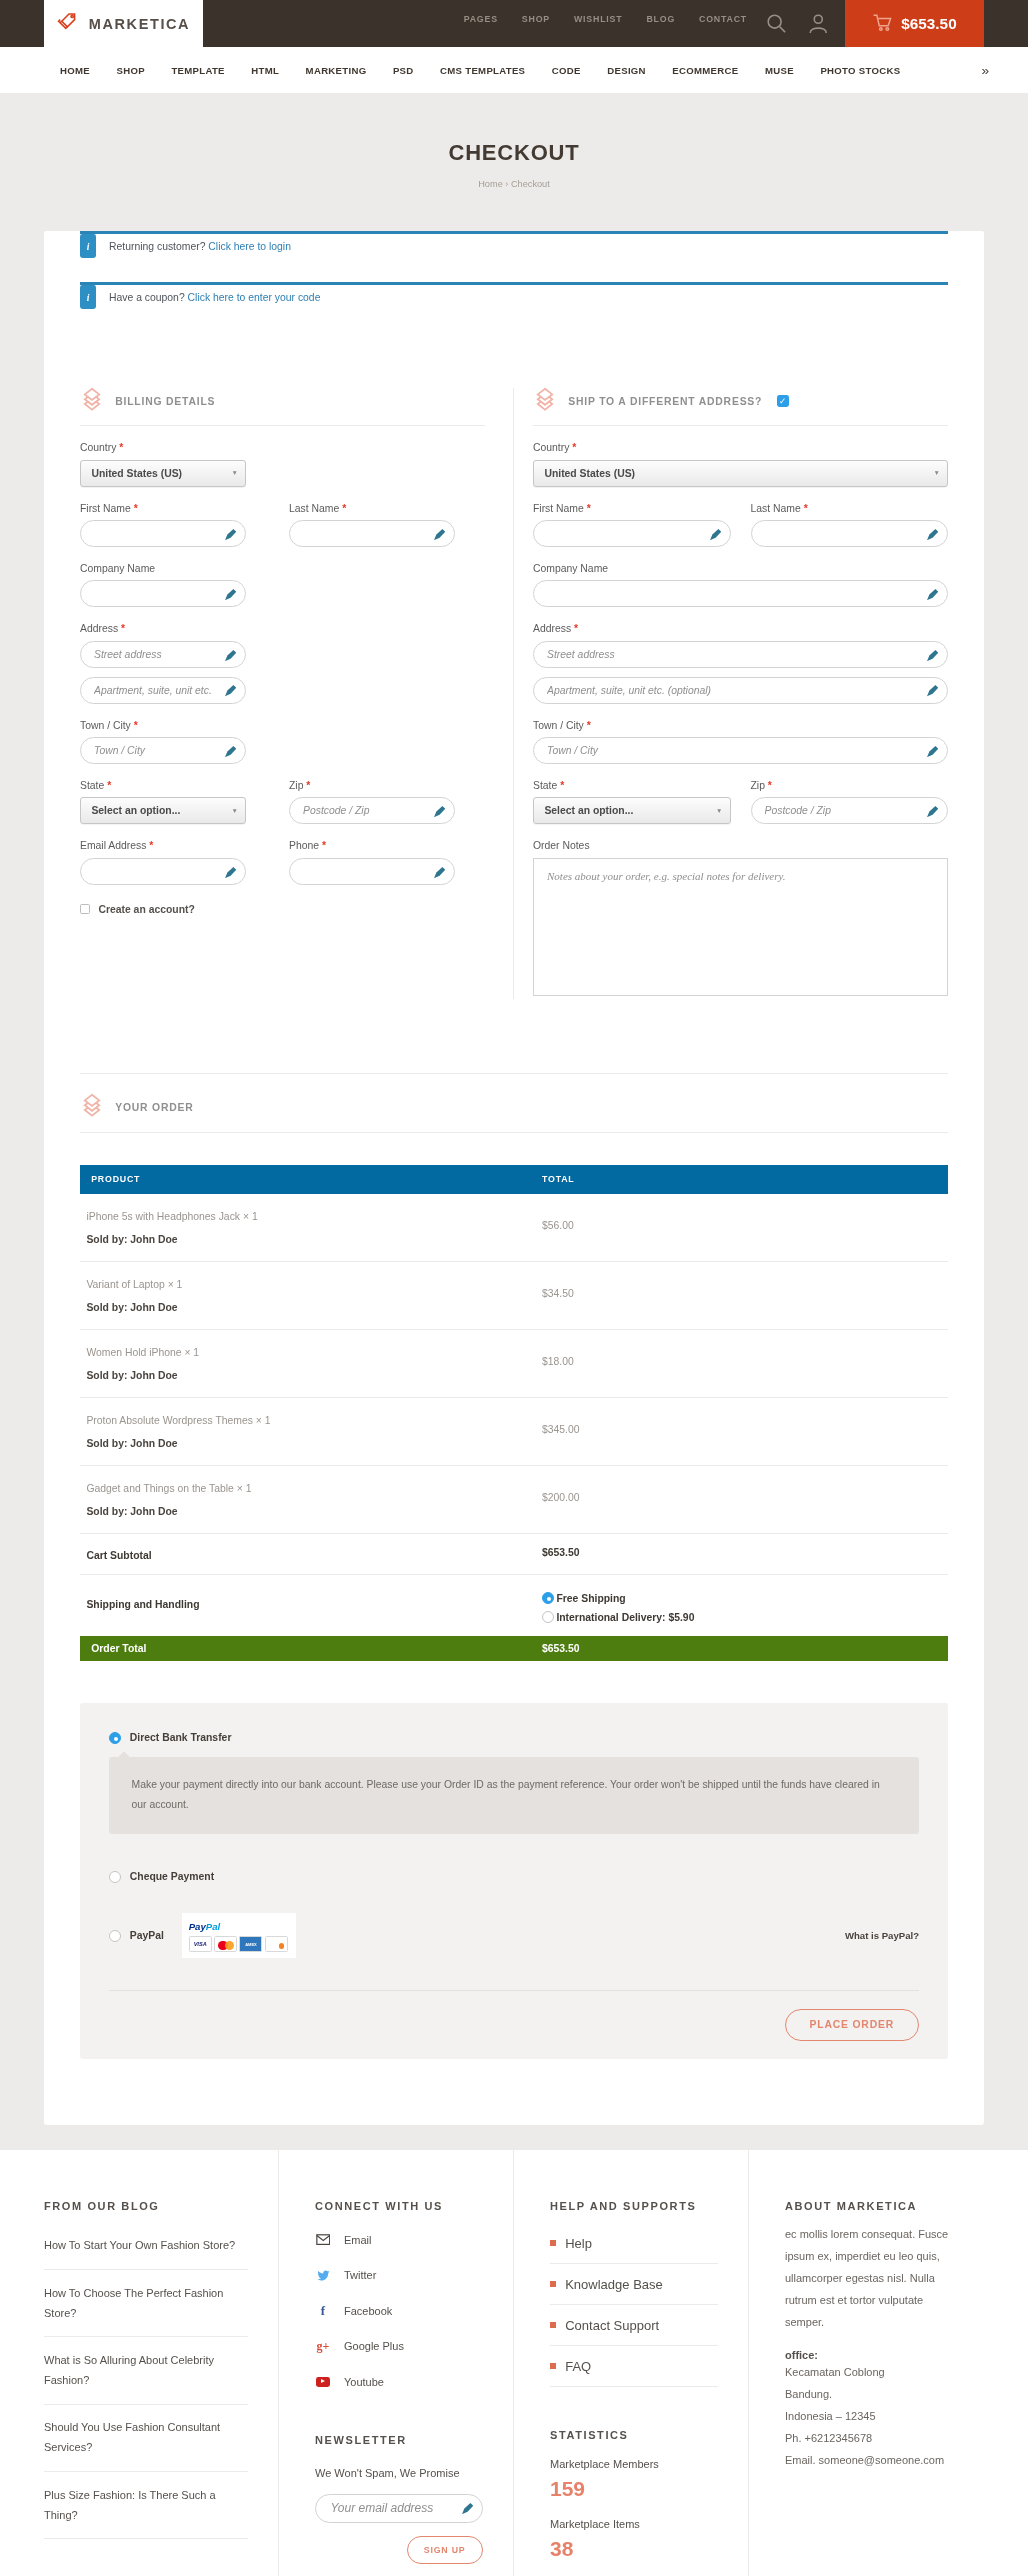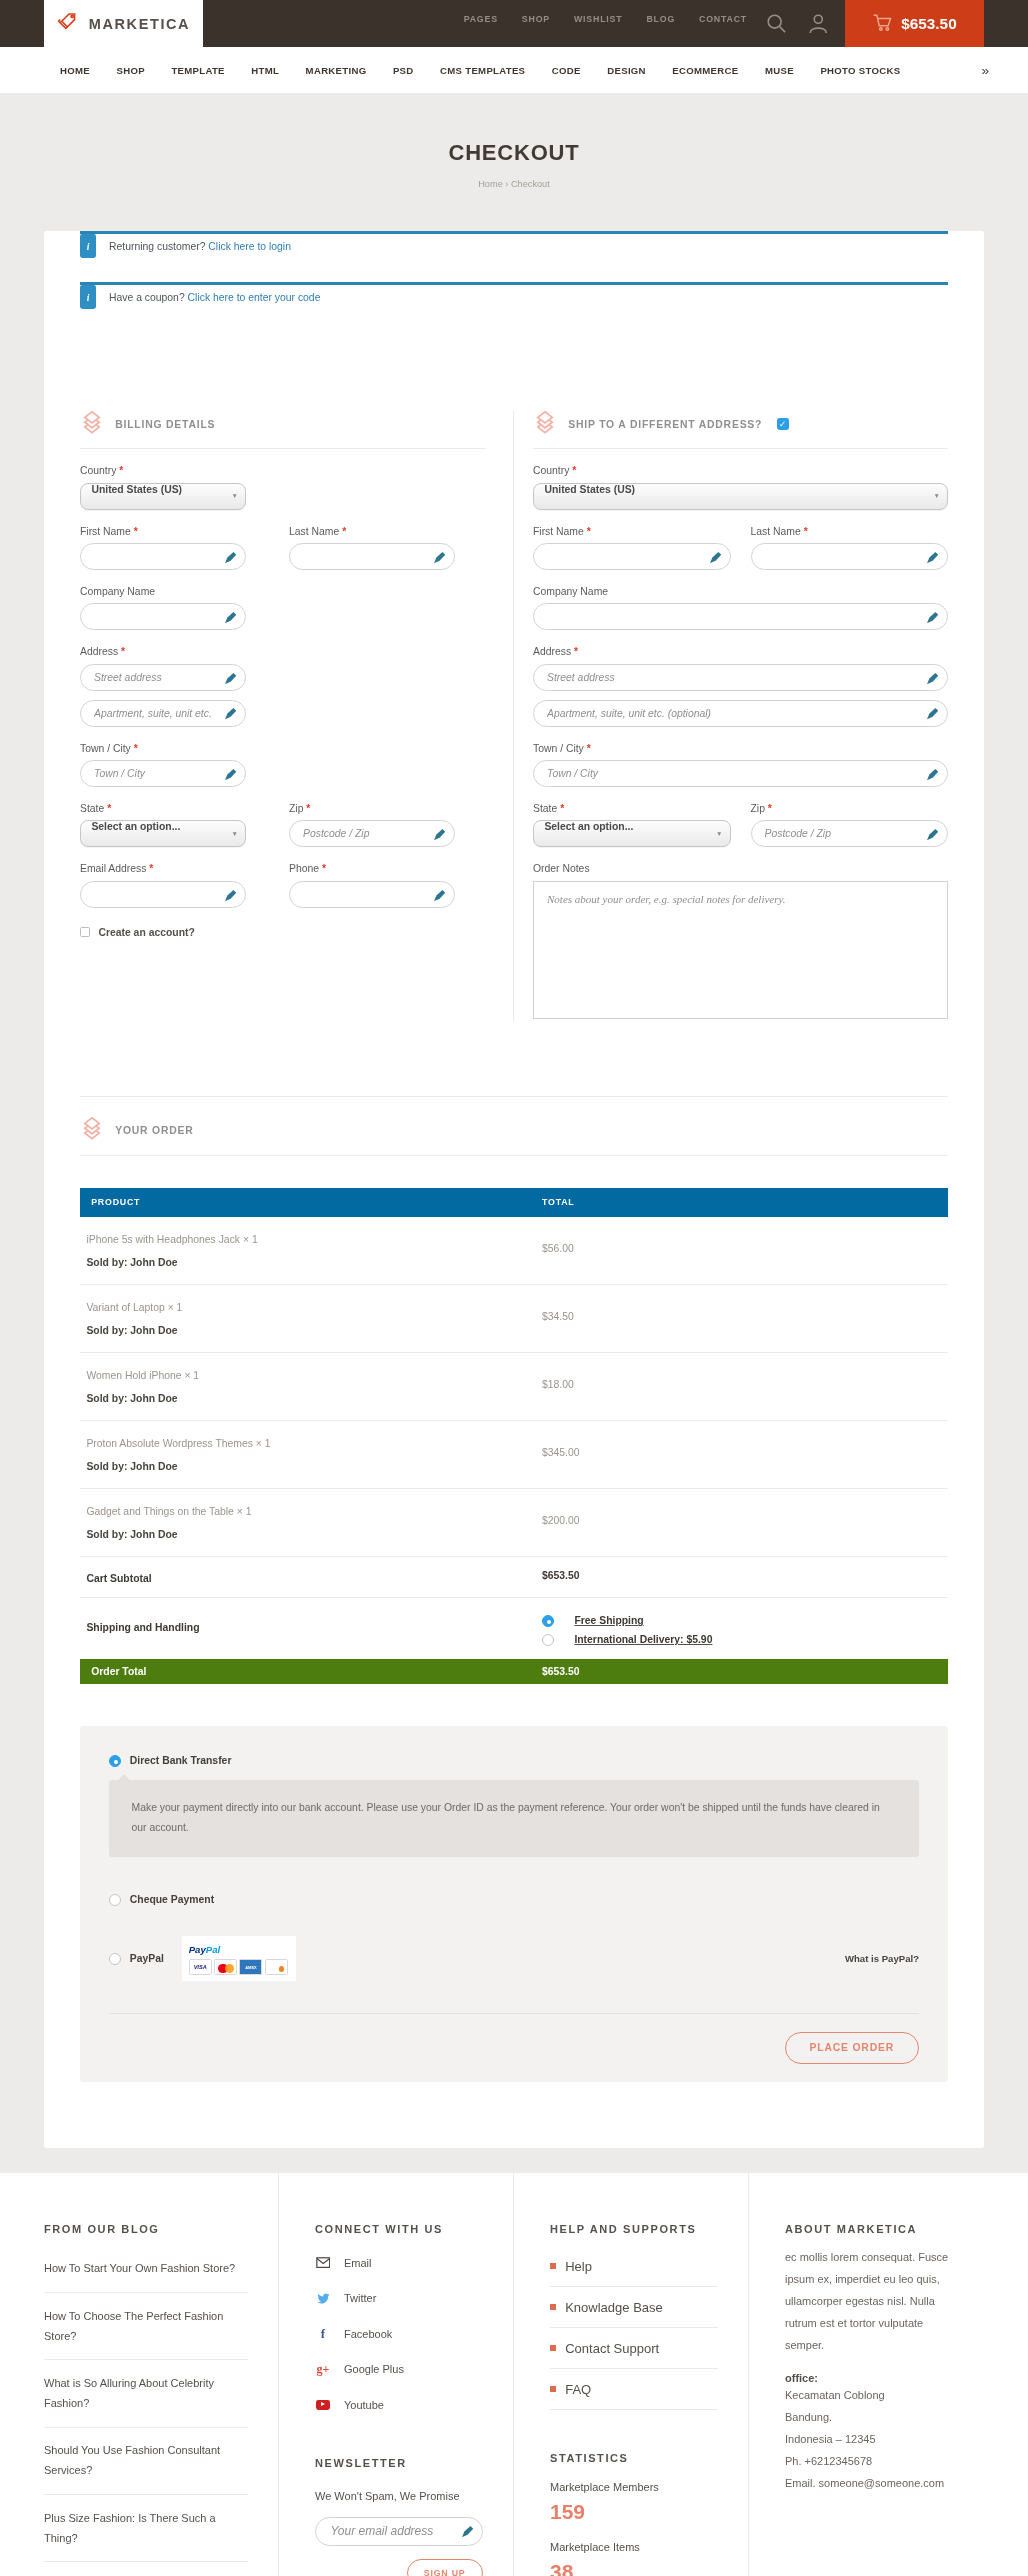--- a/index.html
+++ b/index.html
@@ -34,39 +34,39 @@
   .notice { }
   .notice .ntop { border-top:3.2px solid #2a85b6; }
   .notice .nrow { display:flex; align-items:center; gap:13px; margin-top:0; }
   .itab { width:16px; height:24px; background:#2e8fc4; border-radius:2.4px; color:#fff; font-style:italic; font-weight:bold; font-size:9.6px; display:flex; align-items:center; justify-content:center; font-family:"Liberation Serif", serif; }
   .ntext { font-size:10.4px; color:#4e545b; }
   .ntext .nlink { color:#2e7fb2; cursor:pointer; }
   .notice.first { margin-top:42px; }
   .notice.second { margin-top:24px; }
 
   
-  .formrow { display:flex; margin-top:102px; }
+  .formrow { display:flex; margin-top:79px; }
   .fcol-l { width:434px; padding-right:28px; border-right:0.8px solid #eceae8; }
   .fcol-r { width:434px; padding-left:19px; }
   .sechead { display:flex; align-items:center; gap:11.2px; height:26px; }
   .sechead .shlabel { font-size:10.4px; font-weight:bold; letter-spacing:0.8px; color:#8f8f8f; }
   .sechead .bluecheck { margin-left:3.2px; }
   .sedivider { border-bottom:0.8px solid #eceae8; margin-top:11.2px; }
   .lbl { font-size:10.4px; color:#5b5b5b; margin:16px 0 6.4px; }
   .req { color:#e5392a; font-weight:bold; }
   .cols2 { display:flex; gap:43px; }
   .cols2r { display:flex; gap:20px; }
   .w207 { width:166px; }
   .w245 { width:198px; }
   .wfull { width:415px; }
   .pillwrap { position:relative; }
   .pill { width:100%; height:27px; border:0.8px solid #d3d3d3; border-radius:13.7px; padding:0 27px 0 13px; font-size:10.4px; color:#444; outline:none; font-family:"Liberation Sans",sans-serif; background:#fff; }
   .pill::placeholder { font-style:italic; color:#8f8f8f; }
   .penicon { position:absolute; right:9.6px; top:8px; width:11.2px; height:11.2px; }
-  .selectbox { height:27px; border:0.8px solid #c6c6c6; border-radius:8px; background:linear-gradient(#fdfdfd,#e9e9e9); display:flex; padding:0 21px 0 10.4px; font-size:10.4px; font-weight:bold; color:#4a4a4a; position:relative; cursor:pointer; box-shadow:0 0.8px 0.8px rgba(0,0,0,.05); }
+  .selectbox { height:27px; border:0.8px solid #c6c6c6; border-radius:3px; background:linear-gradient(#fdfdfd,#e9e9e9); display:flex; align-items:center; padding:0 21px 0 10.4px; font-size:10.4px; font-weight:bold; color:#4a4a4a; position:relative; cursor:pointer; box-shadow:0 0.8px 0.8px rgba(0,0,0,.05); }
   .selectbox::after { content:"▼"; position:absolute; right:7.2px; top:8.8px; font-size:6.4px; color:#8a8a8a; }
   .ta-wrap { position:relative; }
   .ta { width:415px; height:138px; border:0.8px solid #d3d3d3; border-radius:0; padding:11.2px 13px; font-size:11px; font-family:Liberation Serif, serif; color:#444; outline:none; resize:none; }
   .ta::placeholder { font-style:italic; color:#8f8f8f; }
   .chkrow { display:flex; align-items:center; gap:8px; margin-top:19px; }
   .sqcheck { width:10.4px; height:10.4px; border:0.8px solid #bdbdbd; border-radius:1.6px; background:#fff; cursor:pointer; }
   .chklabel { font-size:10.4px; font-weight:bold; color:#55504b; }
   .bluecheck { width:12px; height:12px; background:#2d9fe8; border-radius:2.4px; color:#fff; font-size:8.8px; line-height:12px; text-align:center; cursor:pointer; }
 
   
@@ -79,21 +79,21 @@
   .otrow { position:relative; padding:17px 0 16px 6.4px; border-bottom:0.8px solid #eceae8; }
   .otname { font-size:10.4px; color:#9a948e; }
   .otsold { font-size:10.4px; font-weight:bold; color:#4a443e; margin-top:12px; }
   .ottotal { position:absolute; left:462px; top:26px; font-size:10.4px; color:#9a948e; }
   .subrow { position:relative; padding:13px 0 12px 6.4px; border-bottom:0.8px solid #eceae8; }
   .sublbl { font-size:10.4px; font-weight:bold; color:#3f3933; }
   .subval { position:absolute; left:462px; top:13px; font-size:10.4px; font-weight:bold; color:#3f3933; }
   .shiprow { position:relative; padding:11.2px 0 13px 6.4px; min-height:59px; }
   .shiplbl { font-size:10.4px; font-weight:bold; color:#3f3933; position:absolute; top:24px; left:6.4px; }
   .shipopts { margin-left:456px; }
-  .shipopt { display:flex; align-items:flex-start; gap:20px; margin-top:6.4px; cursor:pointer;text-decoration:underline; }
+  .shipopt { display:flex; align-items:flex-end; gap:2px; margin-top:6.4px; cursor:pointer; }
   .shipopt .rlabel { font-size:10.4px; font-weight:bold; color:#3f3933; }
   .radio { width:12px; height:12px; border-radius:50%; border:0.8px solid #c5c5c5; background:#fff; position:relative; }
   .radio.sel { background:#2d9fe8; border-color:#2d9fe8; }
   .radio.sel::after { content:""; position:absolute; left:4px; top:4px; width:4px; height:4px; border-radius:50%; background:#fff; }
   .totalbar { height:25px; background:#4d7c0f; display:flex; align-items:center; position:relative; }
   .totalbar .tlbl { color:#fff; font-size:10.4px; font-weight:bold; padding-left:11.2px; }
   .totalbar .tval { position:absolute; left:462px; color:#fff; font-size:10.4px; font-weight:bold; }
 
   
   .paybox { margin-top:42px; background:#f4f2f1; border-radius:2.4px; padding:29px 29px 17.7px; }

